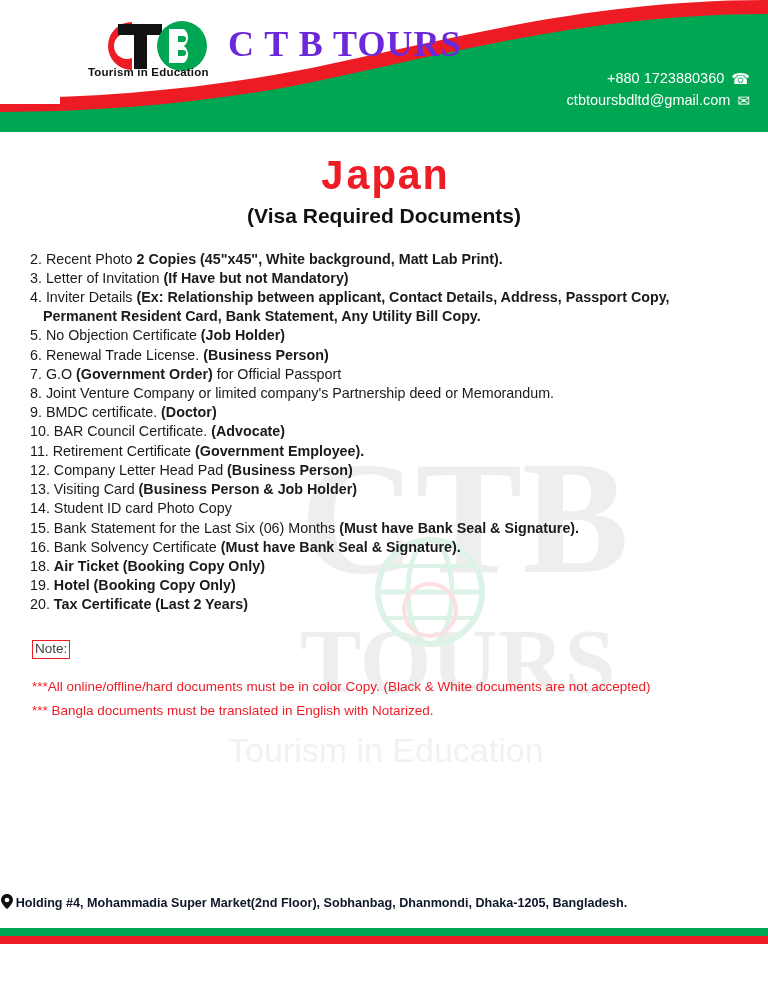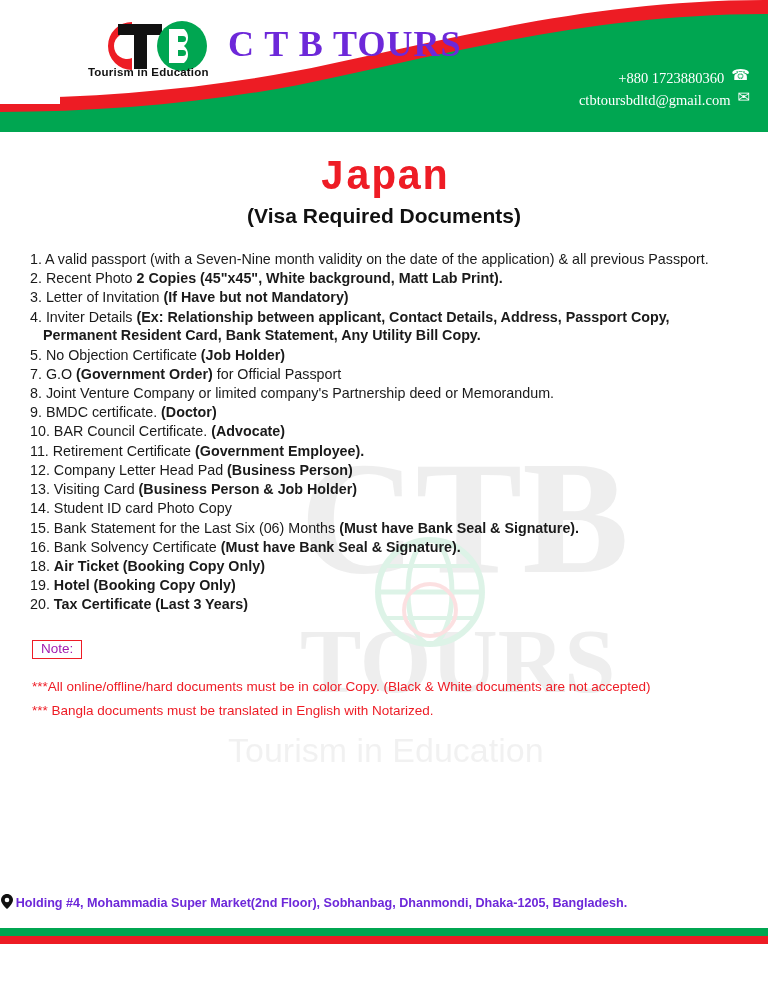--- a/index.html
+++ b/index.html
@@ -60,25 +60,24 @@
     position: absolute;
     right: 18px;
     top: 68px;
     text-align: right;
     color: #ffffff;
     font-size: 14.5px;
     line-height: 1.5;
   }
   .contact-row {
     display: flex;
-    align-items: flex-start;
+    align-items: center;
     justify-content: flex-end;
     gap: 7px;
     white-space: nowrap;
-    font-family: Liberation Serif, serif;
   }
   .contact-ico {
     font-size: 15px;
     line-height: 1;
   }
 
   
   .page-body {
     position: relative;
     width: 768px;
@@ -137,24 +136,24 @@
   .notes {
     position: relative;
     margin-top: 26px;
     padding-left: 32px;
     color: #ee1c25;
     font-size: 13.5px;
   }
   .note-label {
     display: inline-block;
     border: 1px solid #ee1c25;
-    padding: 0 8px;
+    padding: 0 2px;
     font-size: 13.5px;
     line-height: 1.22;
-    color: #a21caf;
+    color: #404040;
   }
   .note-line {
     margin-top: 9px;
     font-size: 13.5px;
   }
   .note-line.second {
     margin-top: 20px;
   }
 
   
@@ -166,21 +165,21 @@
     height: 50px;
   }
   .footer-address {
     position: absolute;
     left: 0;
     top: 0;
     width: 628px;
     text-align: center;
     font-size: 12.6px;
     font-weight: bold;
-    color: #6d28d9;
+    color: #0f172a;
     white-space: nowrap;
   }
   .pin-icon {
     display: inline-block;
     vertical-align: -2px;
     margin-right: 3px;
   }
   .footer-bars {
     position: absolute;
     left: 0;
@@ -263,38 +262,38 @@
         <line x1="-46" y1="26" x2="46" y2="26" stroke="#00a651" stroke-width="4"></line>
         <circle cx="0" cy="18" r="26" fill="none" stroke="#ed1c24" stroke-width="4"></circle>
       </g>
     </g>
   </svg>
 
   <div class="title-country">Japan</div>
   <div class="title-sub">(Visa Required Documents)</div>
 
   <ul class="doc-list">
-    <li>1. A valid passport (with a Seven-Nine month validity on the date of the application) &amp; all previous Passport.</li>
     <li>2. Recent Photo <b>2 Copies (45"x45", White background, Matt Lab Print).</b></li>
     <li>3. Letter of Invitation <b>(If Have but not Mandatory)</b></li>
     <li>4. Inviter Details <b>(Ex: Relationship between applicant, Contact Details, Address, Passport Copy, Permanent Resident Card, Bank Statement, Any Utility Bill Copy.</b></li>
     <li>5. No Objection Certificate <b>(Job Holder)</b></li>
+    <li>6. Renewal Trade License. <b>(Business Person)</b></li>
     <li>7. G.O <b>(Government Order)</b> for Official Passport</li>
     <li>8. Joint Venture Company or limited company's Partnership deed or Memorandum.</li>
     <li>9. BMDC certificate. <b>(Doctor)</b></li>
     <li>10. BAR Council Certificate. <b>(Advocate)</b></li>
     <li>11. Retirement Certificate <b>(Government Employee).</b></li>
     <li>12. Company Letter Head Pad <b>(Business Person)</b></li>
     <li>13. Visiting Card <b>(Business Person &amp; Job Holder)</b></li>
     <li>14. Student ID card Photo Copy</li>
     <li>15. Bank Statement for the Last Six (06) Months <b>(Must have Bank Seal &amp; Signature).</b></li>
     <li>16. Bank Solvency Certificate <b>(Must have Bank Seal &amp; Signature).</b></li>
     <li>18. <b>Air Ticket (Booking Copy Only)</b></li>
     <li>19. <b>Hotel (Booking Copy Only)</b></li>
-    <li>20. <b>Tax Certificate (Last 3 Years)</b></li>
+    <li>20. <b>Tax Certificate (Last 2 Years)</b></li>
   </ul>
 
   <div class="notes">
     <span class="note-label">Note:</span>
     <div class="note-line second">***All online/offline/hard documents must be in color Copy. (Black &amp; White documents are not accepted)</div>
     <div class="note-line">*** Bangla documents must be translated in English with Notarized.</div>
   </div>
 
   <div class="footer">
     <div class="footer-address">

